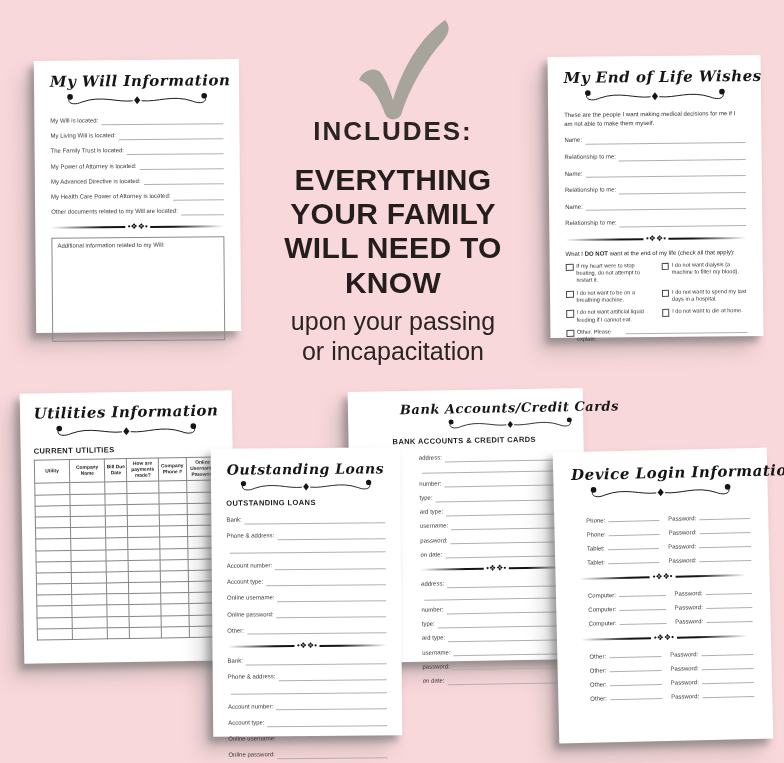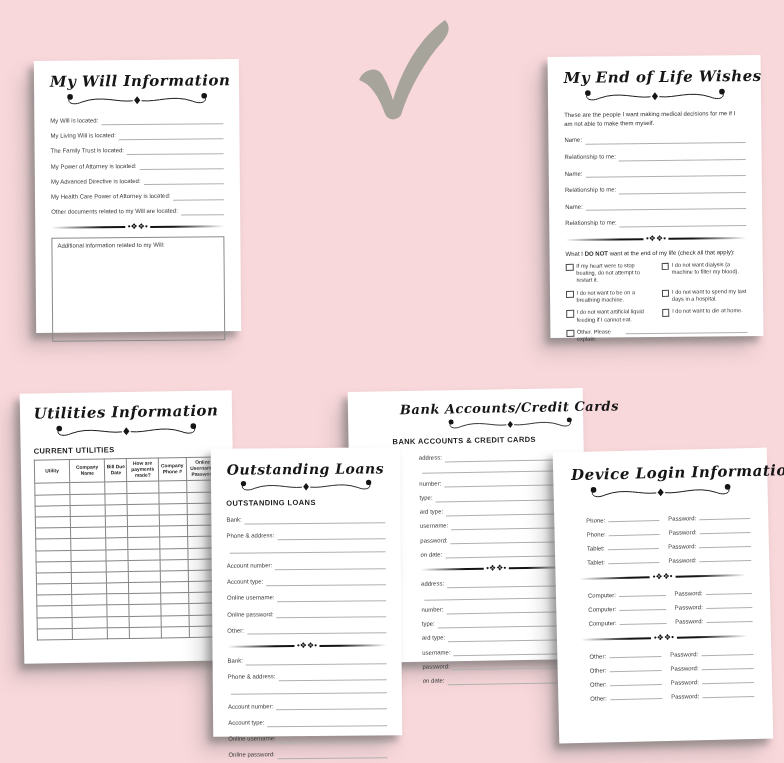--- a/index.html
+++ b/index.html
@@ -74,20 +74,35 @@
 </style>
 </head>
 <body>
 
 <div id="canvas">
 
   <svg class="checkmark" viewBox="0 0 108 104">
     <path d="M12 60 C20 51 30 52 34 60 C38 67 41 74 44 84 C54 50 73 20 96 4 C102 10 100 18 94 25 C76 45 60 73 52 99 C48 105 39 105 36 98 C30 81 22 68 10 64 Z" fill="#a7a49b"></path>
   </svg>
 
+  <div class="center-text">
+    <div class="includes">INCLUDES:</div>
+    <div class="headline">
+
+    <div>EVERYTHING</div>
+        <div>YOUR FAMILY</div>
+        <div>WILL NEED TO</div>
+        <div>KNOW</div>
+      </div>
+    <div class="sub">
+
+    <div>upon your passing</div>
+        <div>or incapacitation</div>
+      </div>
+  </div>
 
   <div class="page will-page">
     <div class="script-title" style="font-size:15px;">My Will Information</div>
     <svg class="flourish" width="150" height="16" viewBox="0 0 170 18">
       <circle cx="9" cy="6" r="3.2" fill="#161616"></circle>
         <circle cx="161" cy="6" r="3.2" fill="#161616"></circle>
       <path d="M9 6 C4 13 13 16 22 12 C45 4 62 13 80 11" fill="none" stroke="#161616" stroke-width="1.1"></path>
       <path d="M161 6 C166 13 157 16 148 12 C125 4 108 13 90 11" fill="none" stroke="#161616" stroke-width="1.1"></path>
       <path d="M85 6 l3.5 4.5 l-3.5 4.5 l-3.5 -4.5 z" fill="#161616"></path>
     </svg>

